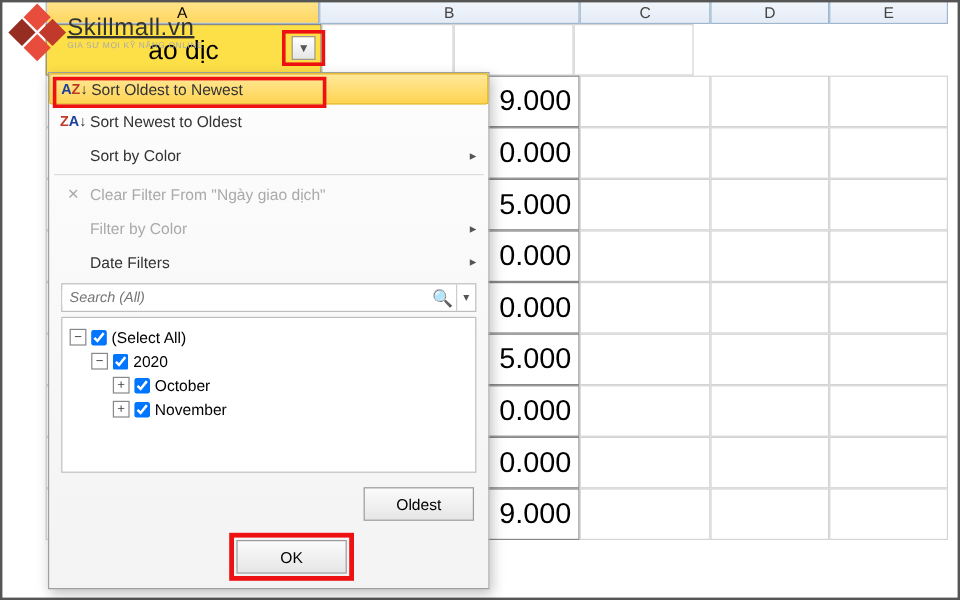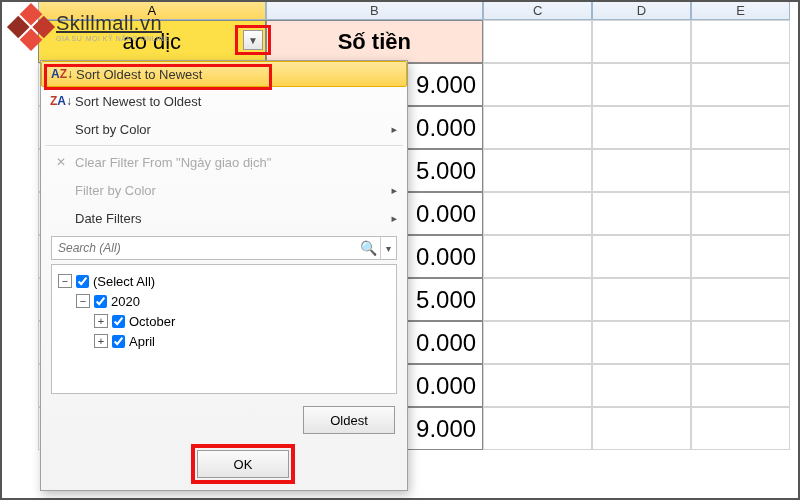--- a/index.html
+++ b/index.html
@@ -77,21 +77,20 @@
   <div class="colheads">
     <div class="colhead col-a active">A</div>
     <div class="colhead col-b">B</div>
     <div class="colhead col-c">C</div>
     <div class="colhead col-d">D</div>
     <div class="colhead col-e">E</div>
   </div>
   <div class="datarows">
     <div class="row">
       <div class="cell col-a head-a">ao dịc</div>
-      <div class="cell col-b head-b">Số tiền</div>
       <div class="cell col-c empty"></div>
       <div class="cell col-d empty"></div>
       <div class="cell col-e empty"></div>
     </div>
 
     <div class="row">
         <div class="cell col-a empty"></div>
         <div class="cell col-b b">9.000</div>
         <div class="cell col-c empty"></div>
         <div class="cell col-d empty"></div>
@@ -226,21 +225,21 @@
       <span>2020</span>
     </div>
     <div class="tree-row indent2">
       <span class="tw">+</span>
       <input type="checkbox" checked="" style="">
       <span>October</span>
     </div>
     <div class="tree-row indent2">
       <span class="tw">+</span>
       <input type="checkbox" checked="" style="">
-      <span>April</span>
+      <span>November</span>
     </div>
   </div>
 
   <div class="btn-row">
     <div class="ok-wrap">
       <div class="red-outline-2"></div>
       <div class="btn">OK</div>
     </div>
     <div class="btn">Oldest</div>
   </div>

